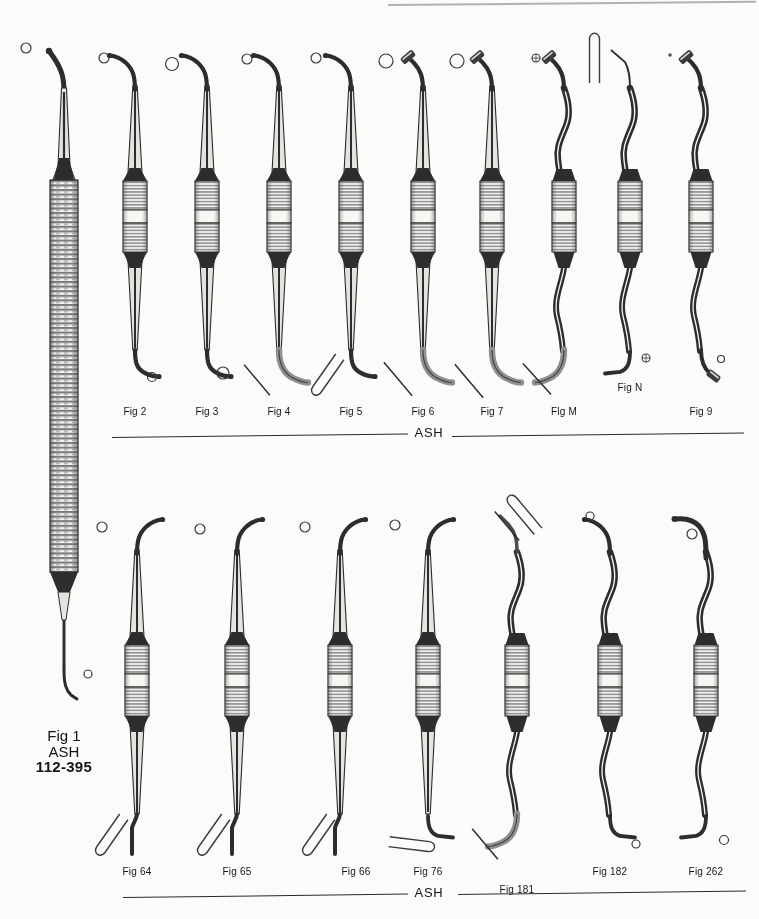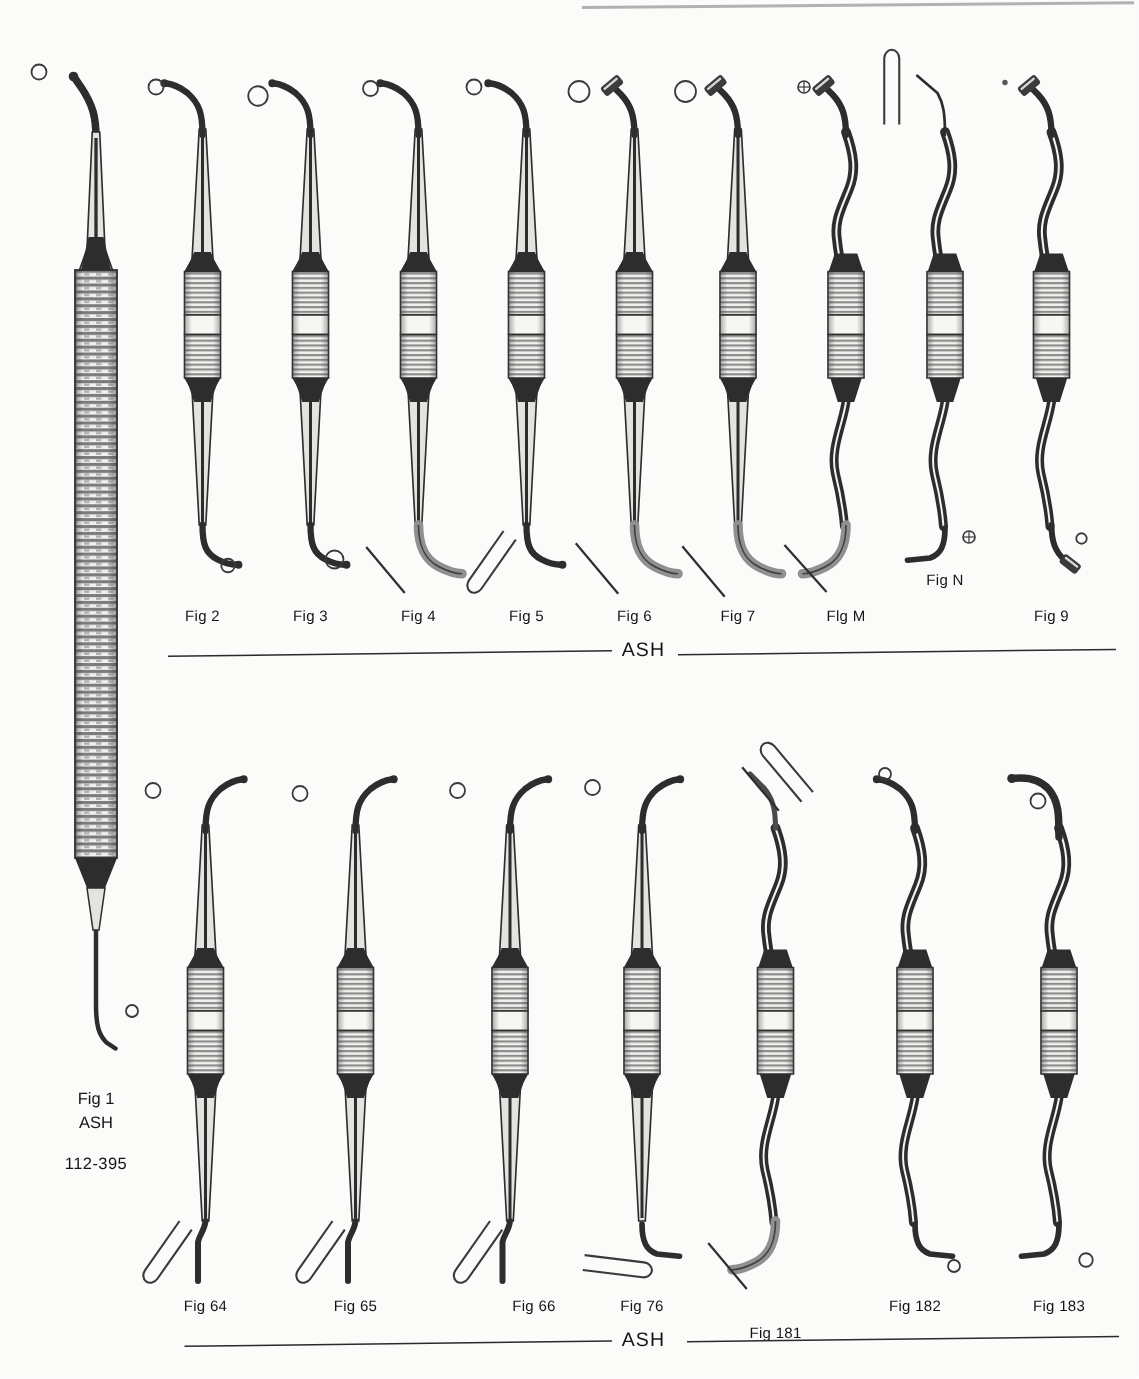--- a/index.html
+++ b/index.html
@@ -10,23 +10,23 @@
   }
   .top-rule{position:absolute;left:388px;top:4px;width:368px;height:2px;background:#9f9f9f;
     transform:rotate(-0.5deg);transform-origin:left center;opacity:.8;}
   .figure{position:absolute;width:100px;height:372px;}
   .fig-label{position:absolute;transform:translateX(-50%);font-size:10px;color:#141414;
     white-space:nowrap;letter-spacing:.2px;}
   .brand-label{position:absolute;transform:translateX(-50%);font-size:13px;color:#141414;
     letter-spacing:.8px;}
   .divider{position:absolute;height:0;border-top:1.6px solid #2a2a2a;
     transform:rotate(-0.7deg);transform-origin:left center;}
-  .f1-line{position:absolute;left:64px;transform:translateX(-50%);font-size:11px;
+  .f1-line{position:absolute;left:64px;transform:translateX(-50%);font-size:15px;
     color:#141414;white-space:nowrap;}
-  .f1-code{font-weight:normal;letter-spacing:.3px;margin-top:12px;}
+  .f1-code{font-weight:bold;letter-spacing:.3px;}
   svg{display:block;}
 </style>
 </head>
 <body>
 
 <div class="page">
   <div class="top-rule"></div>
 
   <div>
     <div id="fig1-art" style="position:absolute;left:4px;top:28px;width:120px;height:685px;">
@@ -624,21 +624,21 @@
     <rect x="38" y="182" width="24" height="13" fill="#f6f6f3" stroke="#2d2d2d" stroke-width="1"></rect>
     <rect x="38" y="195" width="24" height="29" fill="url(#kn1_6)" stroke="#2d2d2d" stroke-width="1"></rect>
     <rect x="37.5" y="153" width="25" height="71" fill="url(#sh1_6)"></rect>
     <path d="M50,66 C50,52 50,42 43,34 C37,27.5 28,26 19.5,27" fill="none" stroke="#2d2d2d" stroke-width="5" stroke-linecap="round"></path>
           <circle cx="18.5" cy="27" r="3" fill="#2d2d2d"></circle>
           <path d="M50,324 C50,336 47,341.5 40,344 L25,345.5" fill="none" stroke="#2d2d2d" stroke-width="3.8" stroke-linecap="round"></path>
     <circle cx="36" cy="42" r="5" fill="none" stroke="#3a3a3a" stroke-width="1.2"></circle>
           <circle cx="68" cy="348" r="4.5" fill="none" stroke="#3a3a3a" stroke-width="1.2"></circle>
   </svg>
        </div>
-       <div class="fig-label" style="left:706px;top:866px">Fig 183</div>
+       <div class="fig-label" style="left:706px;top:866px">Fig 262</div>
     </div>
 
   <div class="divider" style="left:112px;top:437px;width:296px"></div>
   <div class="brand-label" style="left:429px;top:425px">ASH</div>
   <div class="divider" style="left:452px;top:436px;width:292px"></div>
 
   <div class="divider" style="left:123px;top:897px;width:285px"></div>
   <div class="brand-label" style="left:429px;top:885px">ASH</div>
   <div class="divider" style="left:458px;top:894px;width:288px"></div>
 </div>

